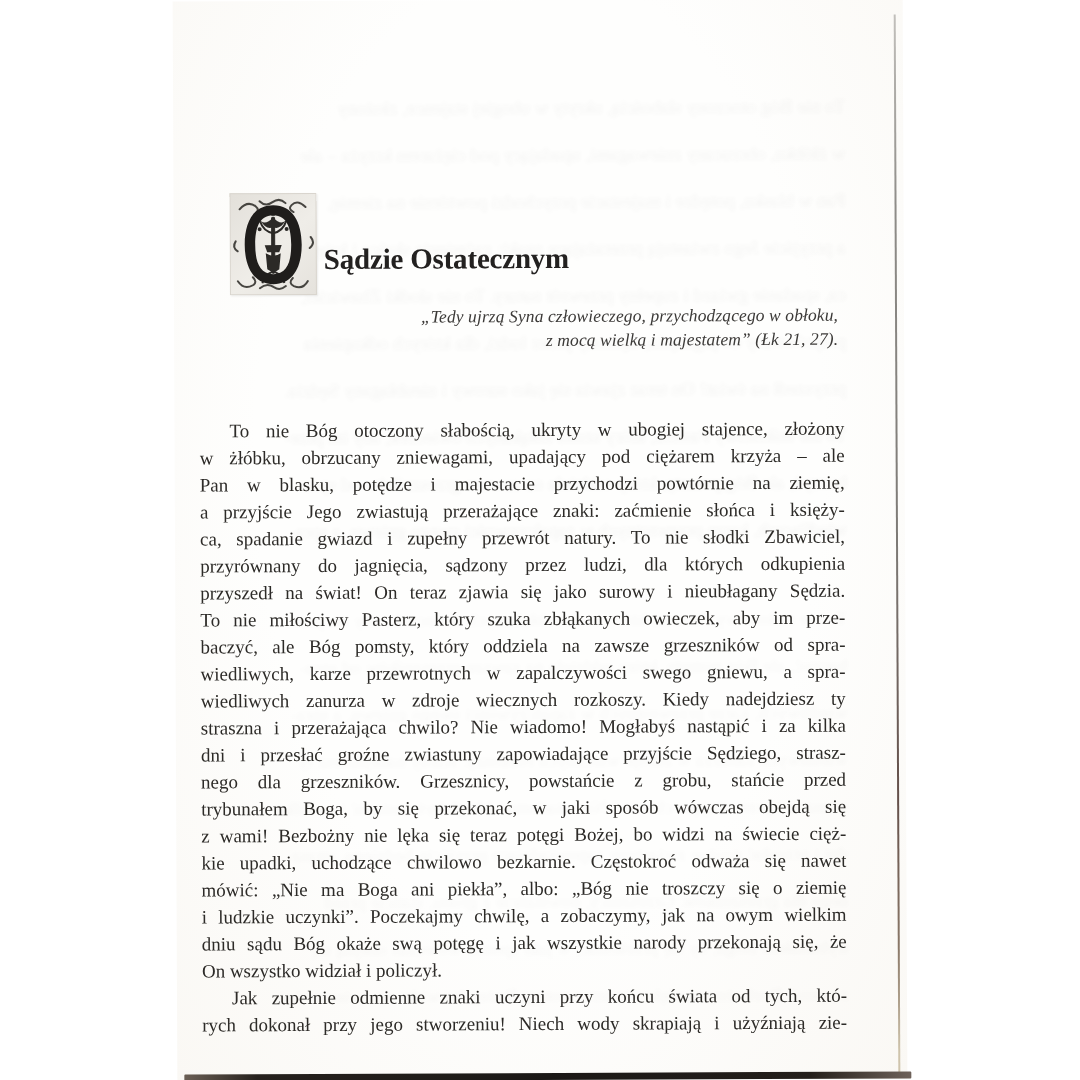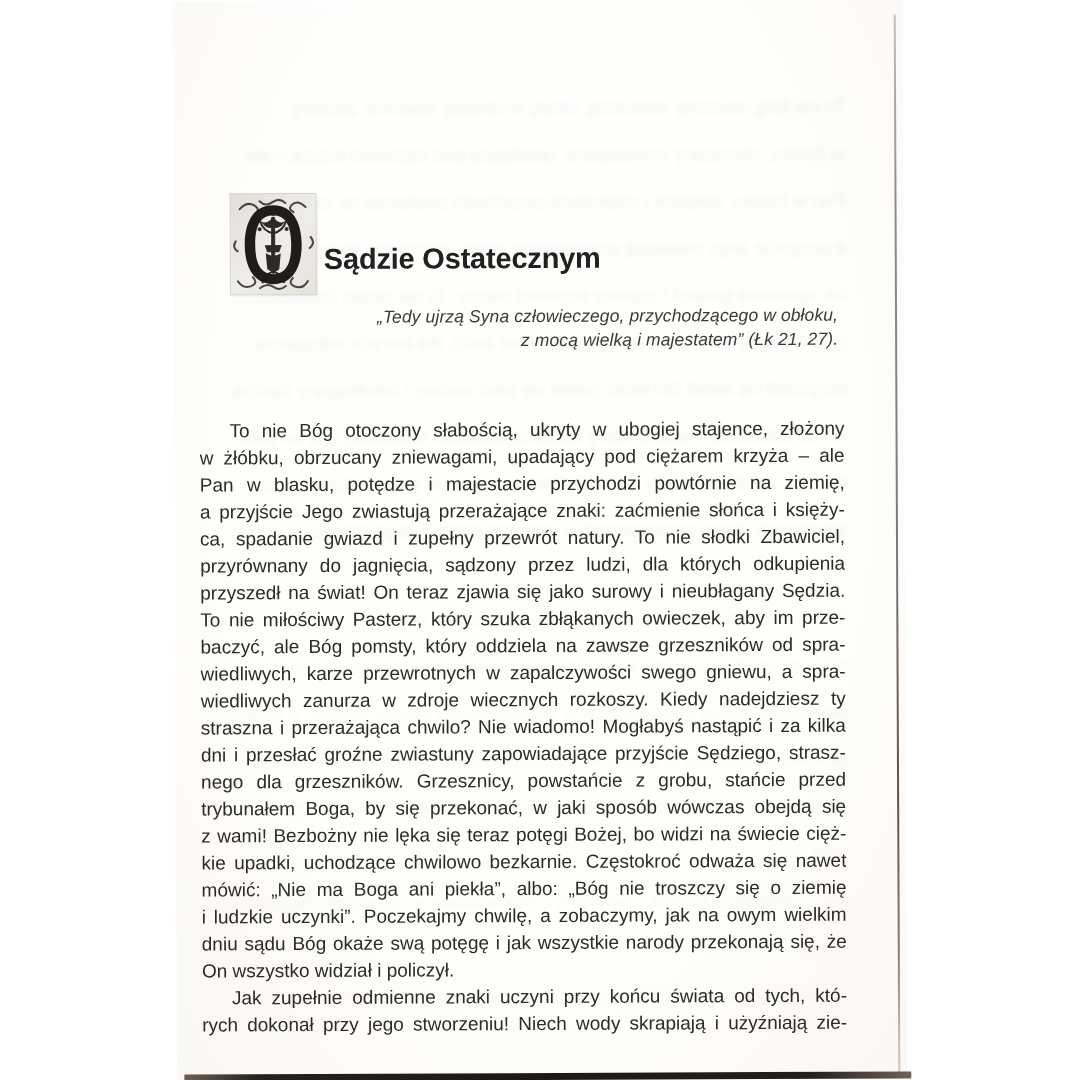--- a/index.html
+++ b/index.html
@@ -1,18 +1,18 @@
 <!DOCTYPE html>
 <html><head>
 <meta charset="utf-8">
 <style>
   html,body{margin:0;padding:0;background:#ffffff;}
   .stage{
     position:relative;width:1080px;height:1080px;overflow:hidden;
-    background:#ffffff;font-family:Liberation Sans, sans-serif;
+    background:#ffffff;font-family:Liberation Serif, serif;
   }
   .page{
     position:absolute;left:175px;top:0;width:730px;height:1080px;
     background:radial-gradient(ellipse at 50% 42%, #fefefd 55%, #faf8f4 100%);
     transform:rotate(-0.25deg);transform-origin:50% 50%;
   }
   
   .bleed{
     position:absolute;left:52px;width:620px;overflow:hidden;
     color:#4a4a48;filter:blur(2.2px);transform:scaleX(-1);

